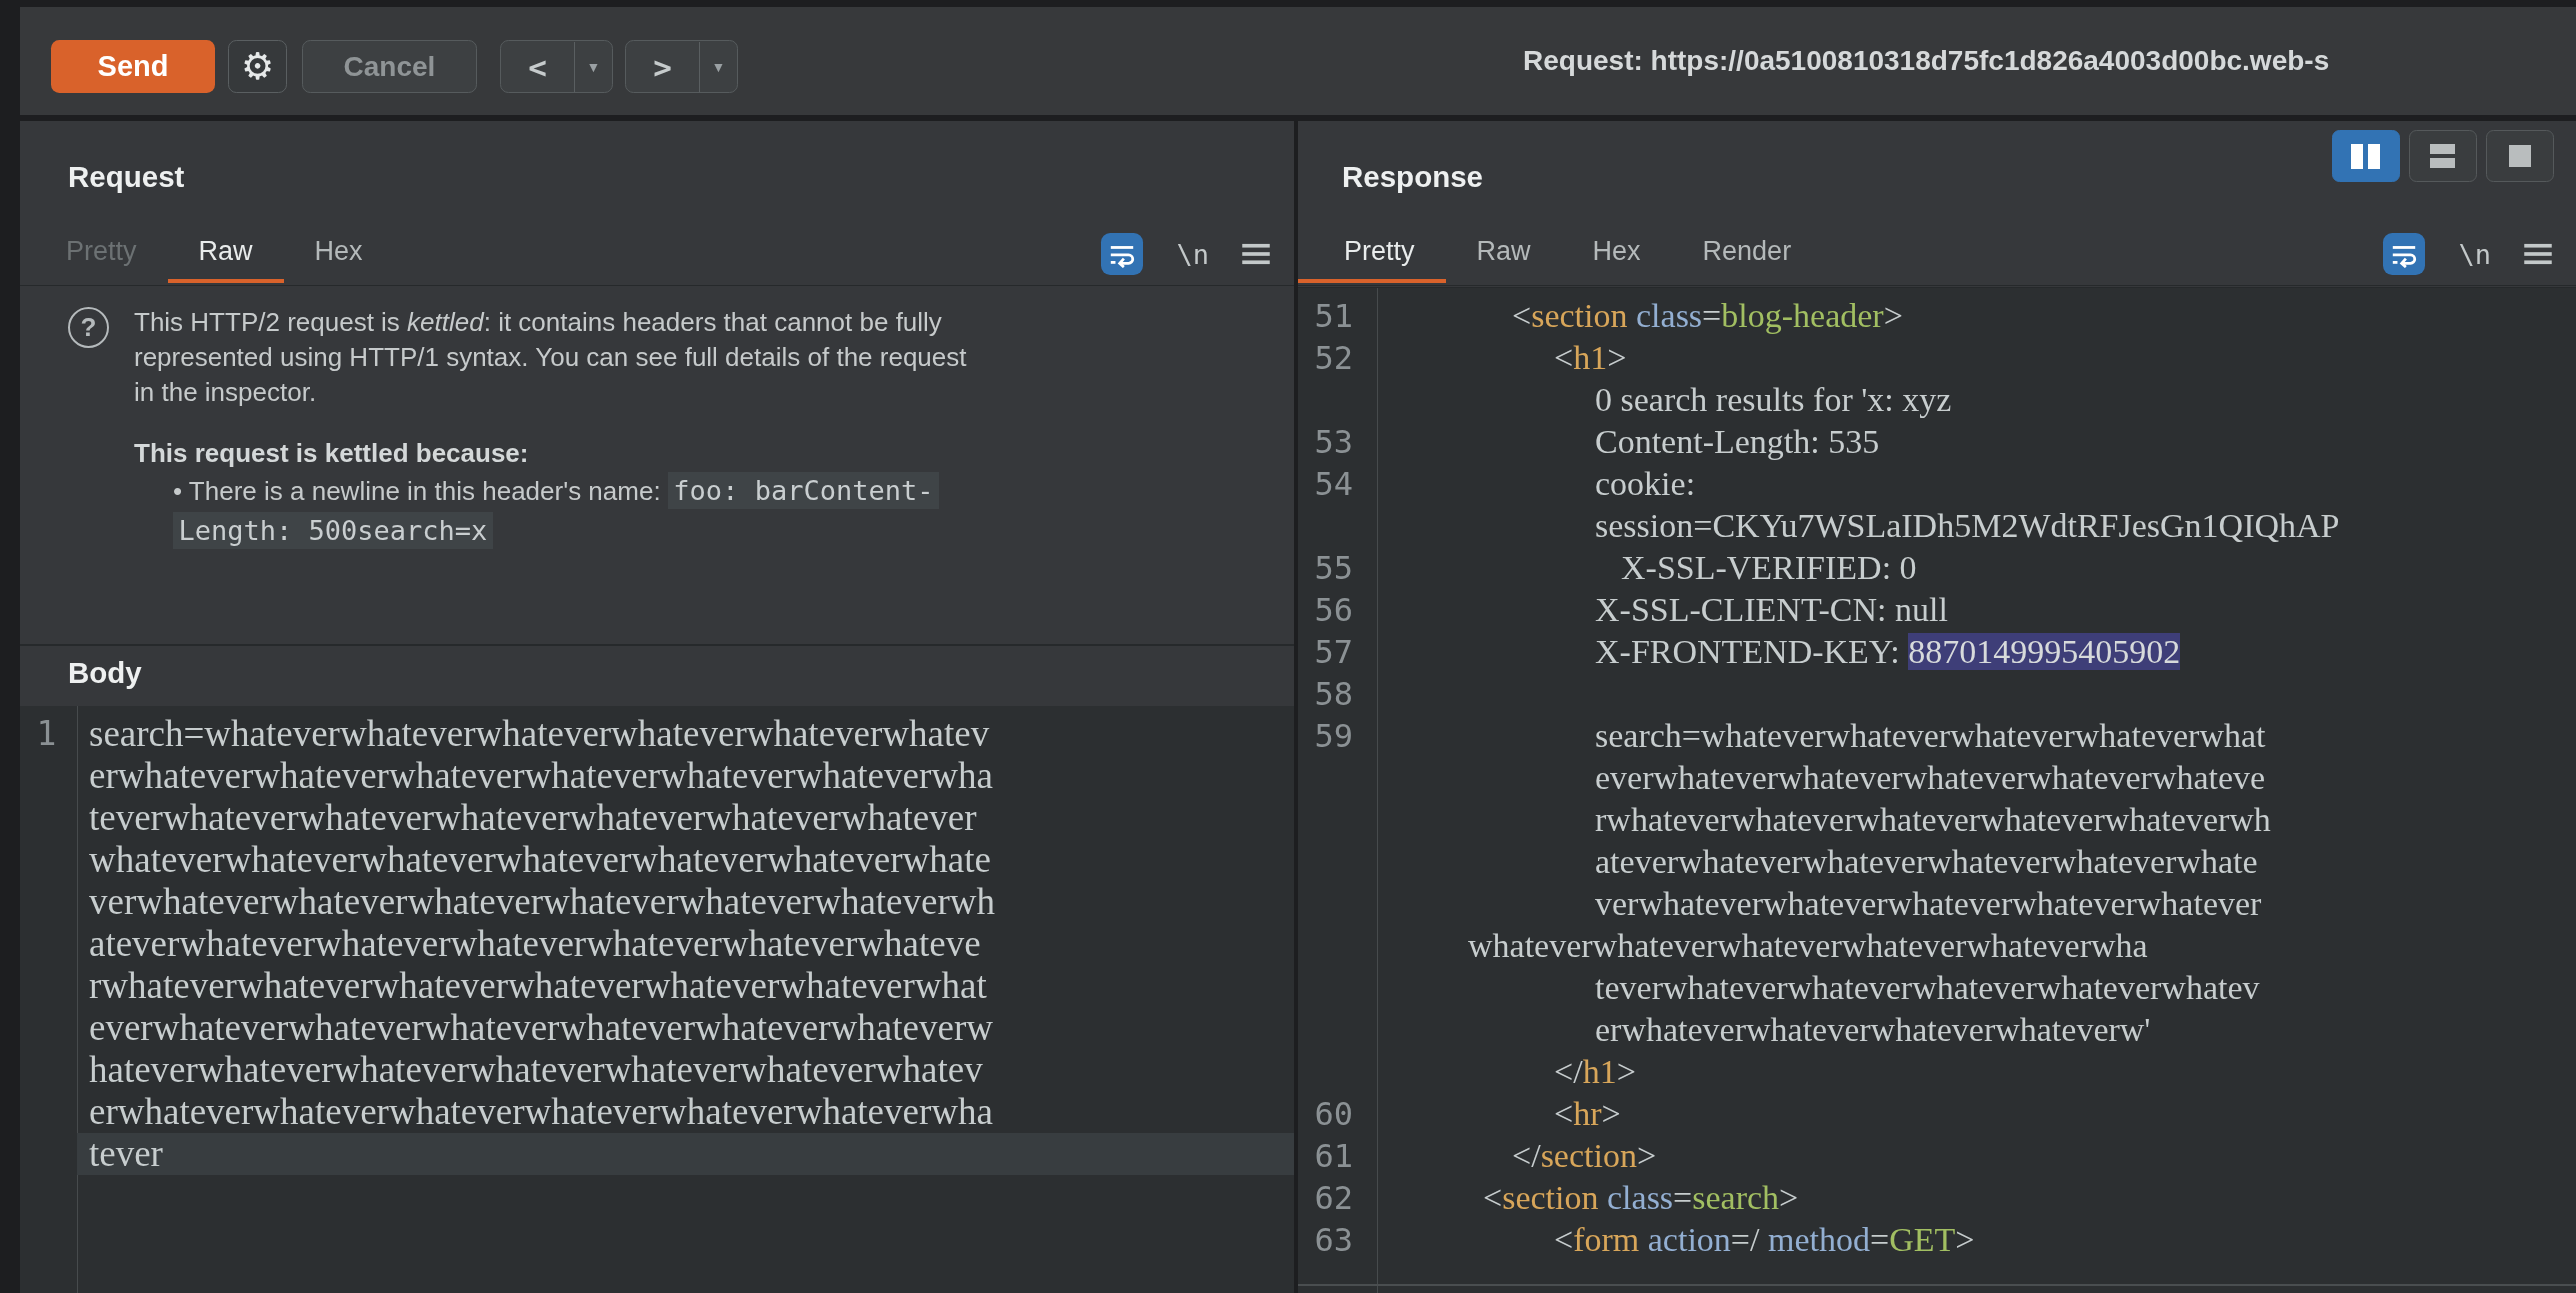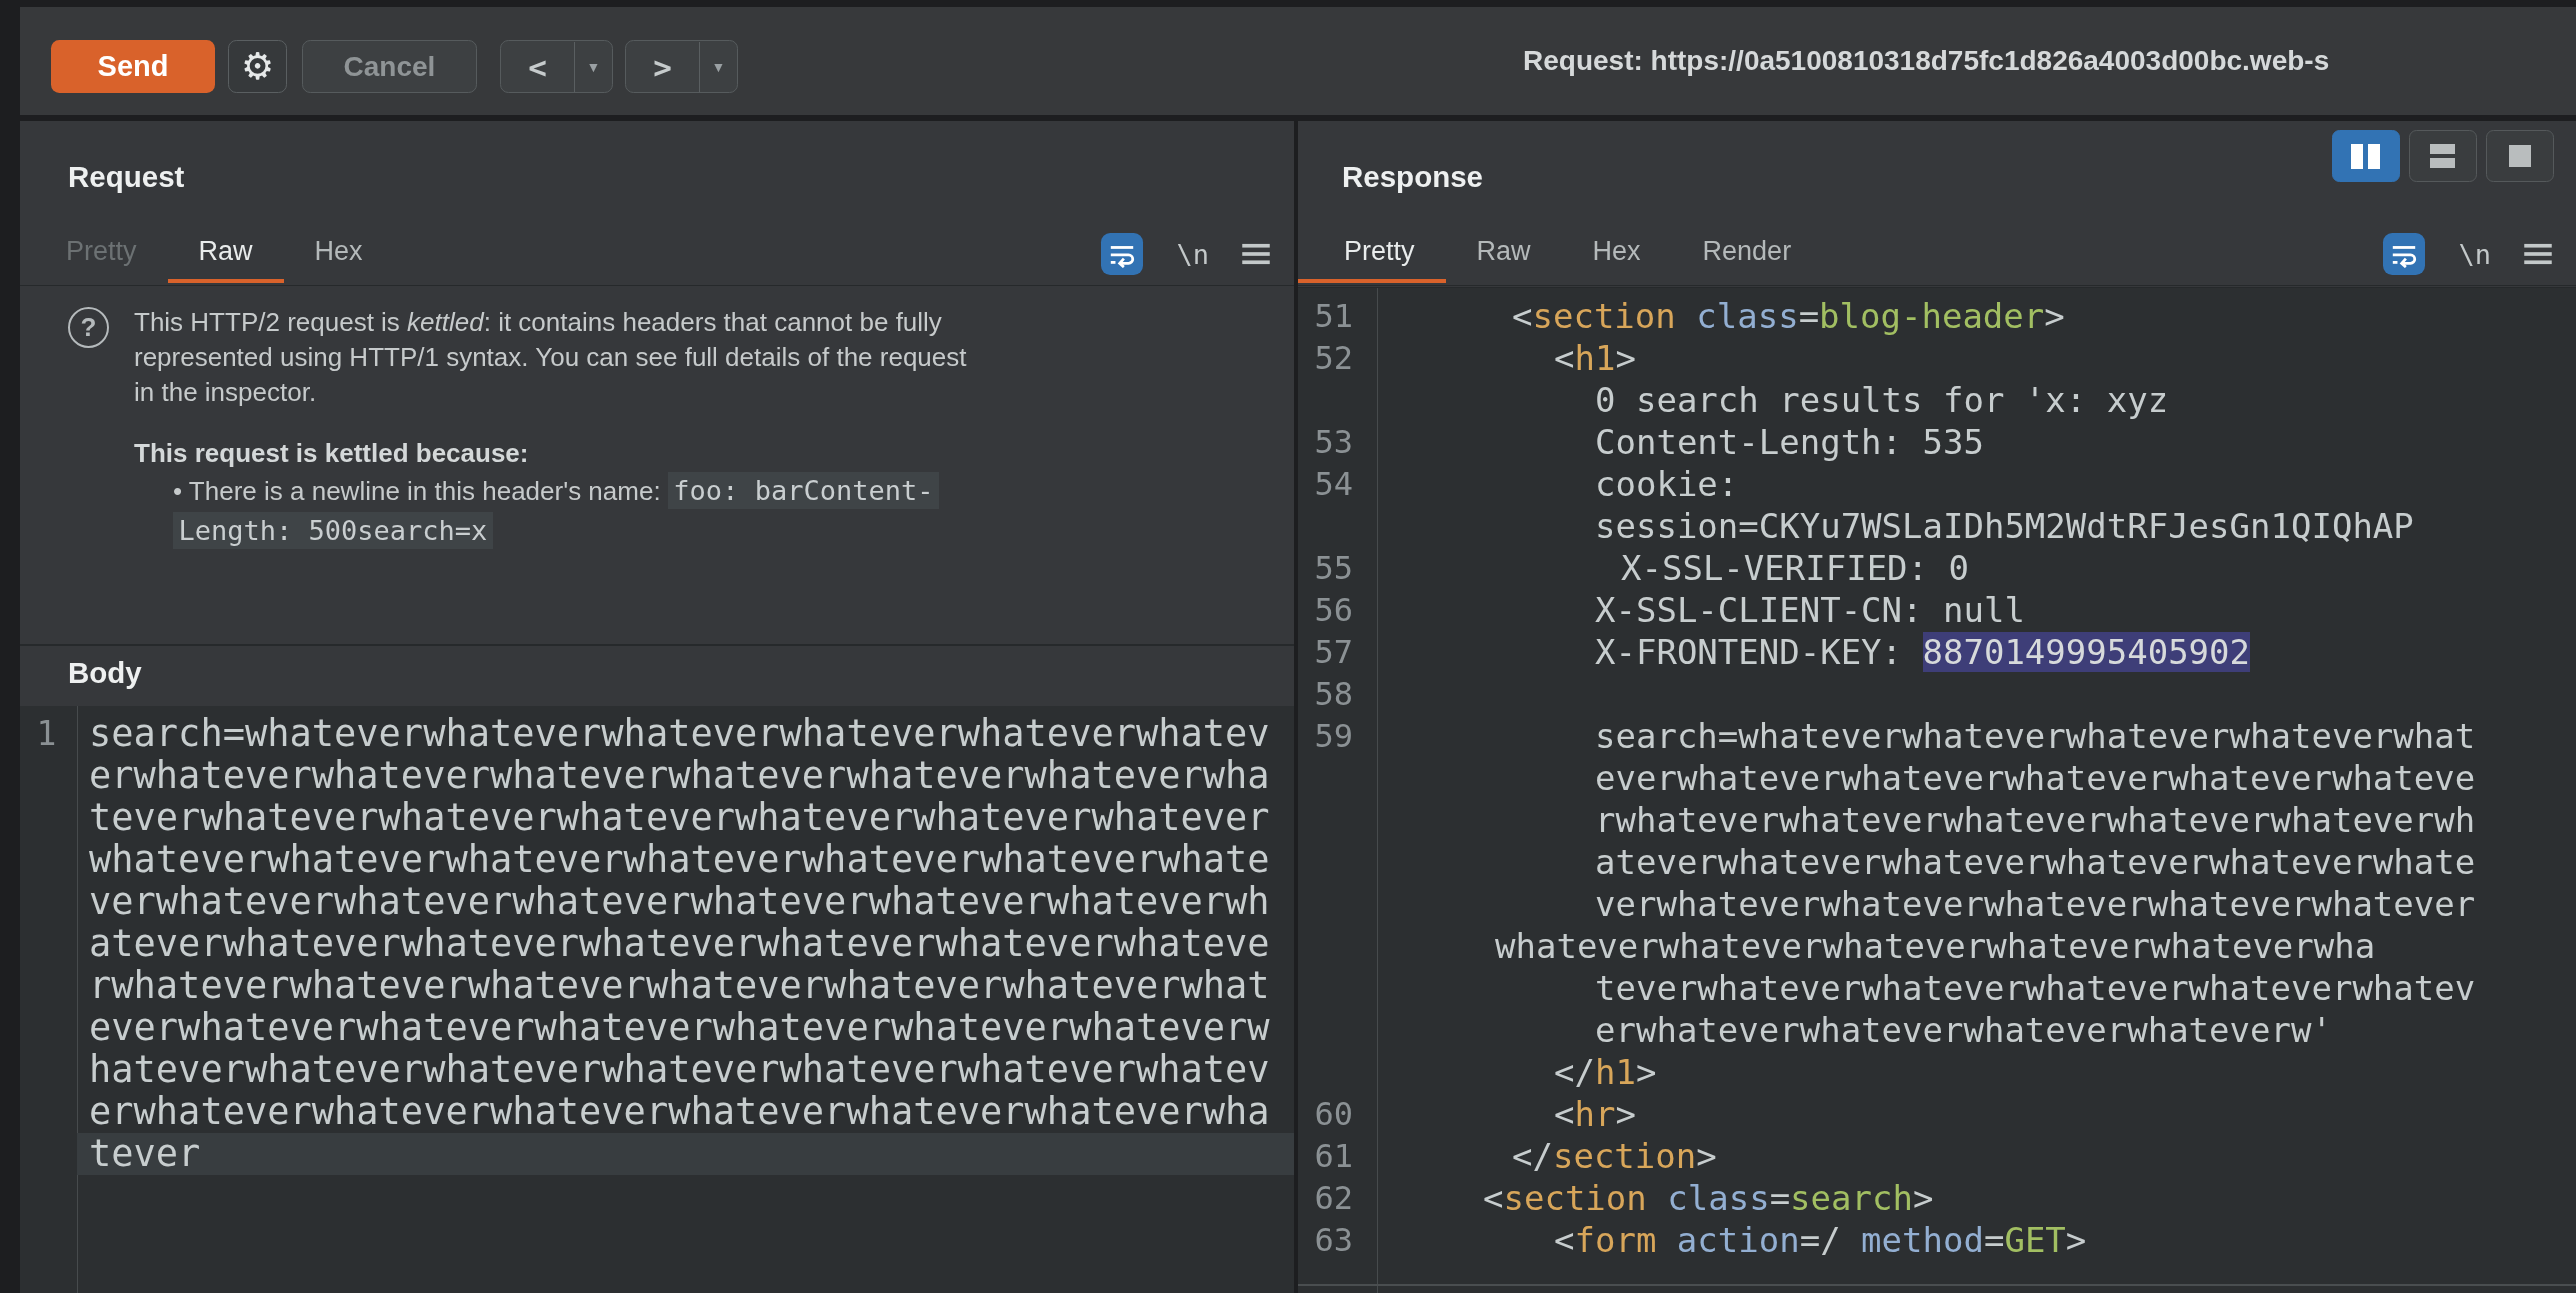--- a/index.html
+++ b/index.html
@@ -63,21 +63,21 @@
   .panel.req .editor{top:585px;font-size:37px;}
   .panel.req .editor .gutline{left:57px;}
   .panel.resp .editor{top:166px;font-size:34px;border-top:1.8px solid #26292b;}
   .panel.resp .editor .gutline{left:79px;}
   .panel.resp .editor:after{content:"";position:absolute;left:0;right:0;bottom:7.4px;height:1.8px;background:#4a4e50;}
   .rows{position:absolute;left:0;right:0;top:7.4px;}
   .crow{display:flex;height:42px;line-height:42px;white-space:pre;}
   .crow .gut{flex:none;color:#8b9194;padding-left:16.6px;box-sizing:border-box;}
   .panel.req .crow .gut{width:57px;font-size:33px;}
   .panel.resp .crow .gut{width:79px;font-size:32px;}
-  .crow .txt{flex:1;padding-left:12px;}
+  .crow .txt{flex:1;padding-left:12px;font-family:Liberation Serif, serif;}
   .crow.cur .txt{background:#383d40;}
   .c-t{color:#d8a65a;} .c-a{color:#93afd2;} .c-v{color:#a2bf62;} .c-p{color:#c7cdce;}
   .c-s{color:#d7dadb;background:#3e3e78;}
   svg{display:block;}
 </style>
 </head>
 <body>
 
 <div class="toolbar">
   <div class="btn btn-send">Send</div>
@@ -219,21 +219,21 @@
         <div class="crow"><span class="gut"></span><span class="txt" style="padding-left: 218px;"><span class="c-p">session=CKYu7WSLaIDh5M2WdtRFJesGn1QIQhAP</span></span></div>
         <div class="crow"><span class="gut">55</span><span class="txt" style="padding-left: 218px; margin-left: 26px;"><span class="c-p">X-SSL-VERIFIED: 0</span></span></div>
         <div class="crow"><span class="gut">56</span><span class="txt" style="padding-left: 218px;"><span class="c-p">X-SSL-CLIENT-CN: null</span></span></div>
         <div class="crow"><span class="gut">57</span><span class="txt" style="padding-left: 218px;"><span class="c-p">X-FRONTEND-KEY: </span><span class="c-s">8870149995405902</span></span></div>
         <div class="crow"><span class="gut">58</span><span class="txt" style="padding-left: 218px;"></span></div>
         <div class="crow"><span class="gut">59</span><span class="txt" style="padding-left: 218px;"><span class="c-p">search=whateverwhateverwhateverwhateverwhat</span></span></div>
         <div class="crow"><span class="gut"></span><span class="txt" style="padding-left: 218px;"><span class="c-p">everwhateverwhateverwhateverwhateverwhateve</span></span></div>
         <div class="crow"><span class="gut"></span><span class="txt" style="padding-left: 218px;"><span class="c-p">rwhateverwhateverwhateverwhateverwhateverwh</span></span></div>
         <div class="crow"><span class="gut"></span><span class="txt" style="padding-left: 218px;"><span class="c-p">ateverwhateverwhateverwhateverwhateverwhate</span></span></div>
         <div class="crow"><span class="gut"></span><span class="txt" style="padding-left: 218px;"><span class="c-p">verwhateverwhateverwhateverwhateverwhatever</span></span></div>
-        <div class="crow"><span class="gut"></span><span class="txt" style="padding-left: 118px;"><span class="c-p">whateverwhateverwhateverwhateverwhateverwha</span></span></div>
+        <div class="crow"><span class="gut"></span><span class="txt" style="padding-left: 91px;"><span class="c-p">whateverwhateverwhateverwhateverwhateverwha</span></span></div>
         <div class="crow"><span class="gut"></span><span class="txt" style="padding-left: 218px;"><span class="c-p">teverwhateverwhateverwhateverwhateverwhatev</span></span></div>
         <div class="crow"><span class="gut"></span><span class="txt" style="padding-left: 218px;"><span class="c-p">erwhateverwhateverwhateverwhateverw'</span></span></div>
         <div class="crow"><span class="gut"></span><span class="txt" style="padding-left: 177px;"><span class="c-p">&lt;/</span><span class="c-t">h1</span><span class="c-p">&gt;</span></span></div>
         <div class="crow"><span class="gut">60</span><span class="txt" style="padding-left: 177px;"><span class="c-p">&lt;</span><span class="c-t">hr</span><span class="c-p">&gt;</span></span></div>
         <div class="crow"><span class="gut">61</span><span class="txt" style="padding-left: 135px;"><span class="c-p">&lt;/</span><span class="c-t">section</span><span class="c-p">&gt;</span></span></div>
         <div class="crow"><span class="gut">62</span><span class="txt" style="padding-left: 106px;"><span class="c-p">&lt;</span><span class="c-t">section</span><span class="c-p"> </span><span class="c-a">class</span><span class="c-p">=</span><span class="c-v">search</span><span class="c-p">&gt;</span></span></div>
         <div class="crow"><span class="gut">63</span><span class="txt" style="padding-left: 177px;"><span class="c-p">&lt;</span><span class="c-t">form</span><span class="c-p"> </span><span class="c-a">action</span><span class="c-p">=/ </span><span class="c-a">method</span><span class="c-p">=</span><span class="c-v">GET</span><span class="c-p">&gt;</span></span></div>
       </div>
   </div>
 </div>

